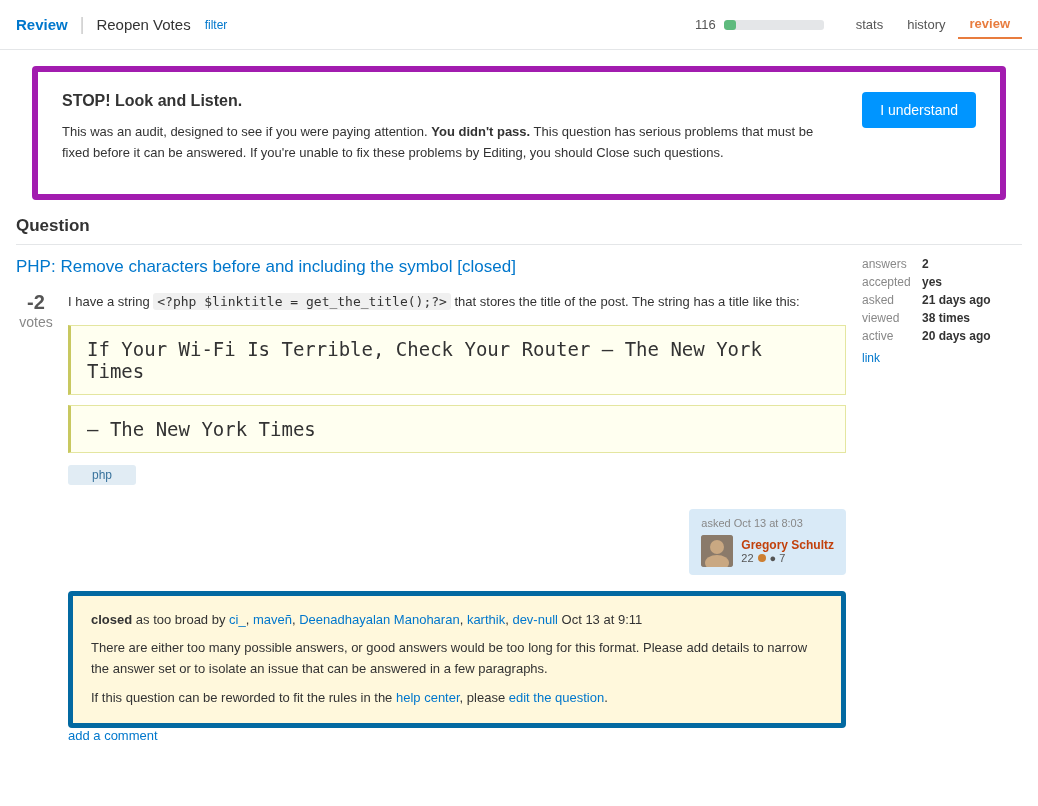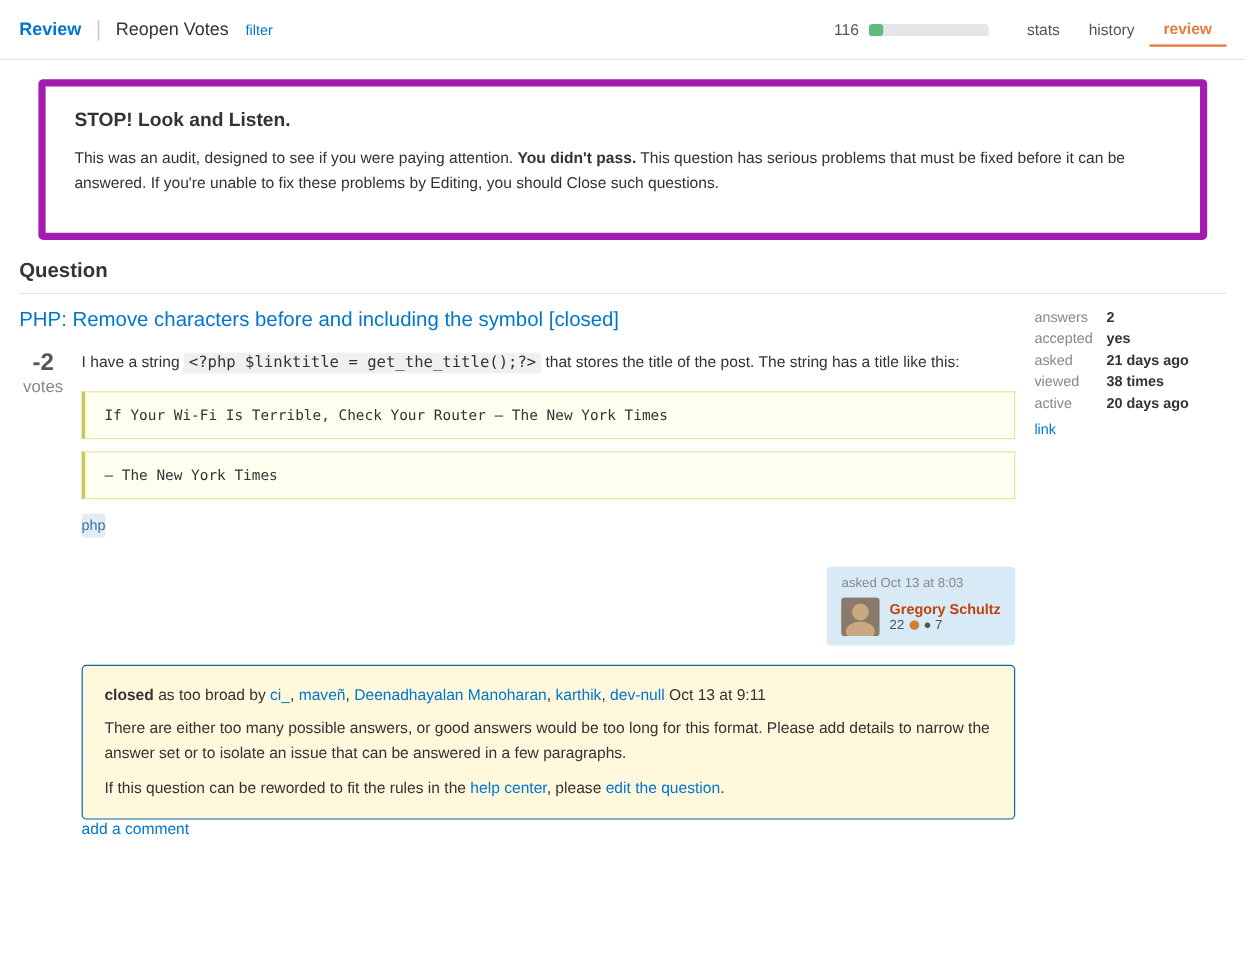--- a/index.html
+++ b/index.html
@@ -203,34 +203,34 @@
       border-radius: 3px;
       font-family: monospace;
       font-size: 13px;
     }
     .code-block {
       background: #fffff0;
       border: 1px solid #e4e6a0;
       border-left: 3px solid #c8c860;
       padding: 12px 16px;
       font-family: monospace;
-      font-size: 12px;
+      font-size: 19px;
       margin: 10px 0;
       color: #333;
     }
     .tag-list {
       display: flex;
       flex-wrap: wrap;
       gap: 4px;
       margin: 12px 0 16px 0;
     }
     .tag {
       background: #e1ecf4;
       color: #39739d;
-      padding: 3px 0;
+      padding: 3px 24px;
       border-radius: 3px;
       font-size: 12px;
       text-decoration: none;
     }
 
     
     .user-card {
       background: #d9eaf7;
       border-radius: 4px;
       padding: 8px 12px;
@@ -274,21 +274,21 @@
     .bronze-dot {
       width: 8px; height: 8px;
       background: #cd7f32;
       border-radius: 50%;
       display: inline-block;
     }
 
     
     .closed-notice {
       background: #fff8dc;
-      border: 1px solid #0369a1;
+      border: 5px solid #0369a1;
       border-radius: 4px;
       padding: 14px 18px;
       margin-top: 16px;
       font-size: 13px;
       color: #333;
       line-height: 1.6;
     }
     .closed-notice .closed-header {
       margin-bottom: 8px;
     }
@@ -337,20 +337,21 @@
 
 <div class="main-content">
 
   <div class="alert-box">
     <div class="alert-content">
       <div class="alert-title">STOP! Look and Listen.</div>
       <p class="alert-text">
         <span>This was an audit, designed to see if you were paying attention. </span><strong>You didn't pass.</strong><span> This question has serious problems that must be fixed before it can be answered. If you're unable to fix these problems by Editing, you should Close such questions.</span>
       </p>
     </div>
+    <button class="alert-button">I understand</button>
   </div>
 
   <h2 class="section-title">Question</h2>
 
   <div class="question-container">
 
     <div class="question-left">
 
       <a class="question-title">PHP: Remove characters before and including the symbol [closed]</a>
 

